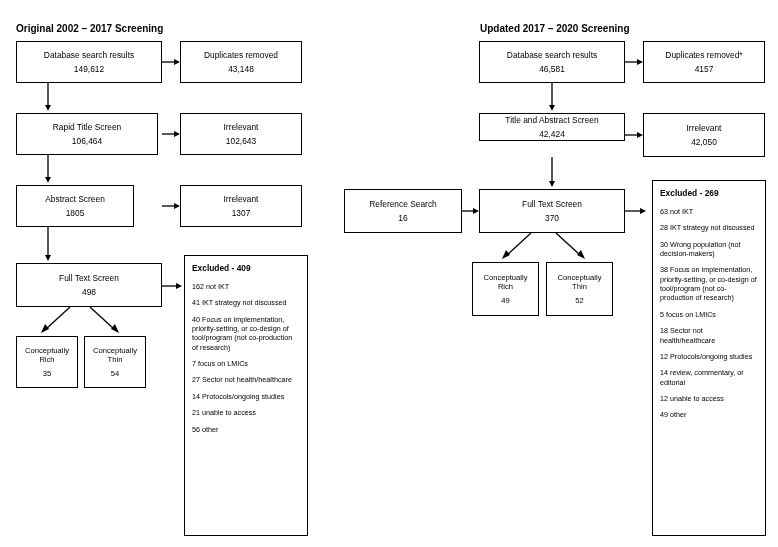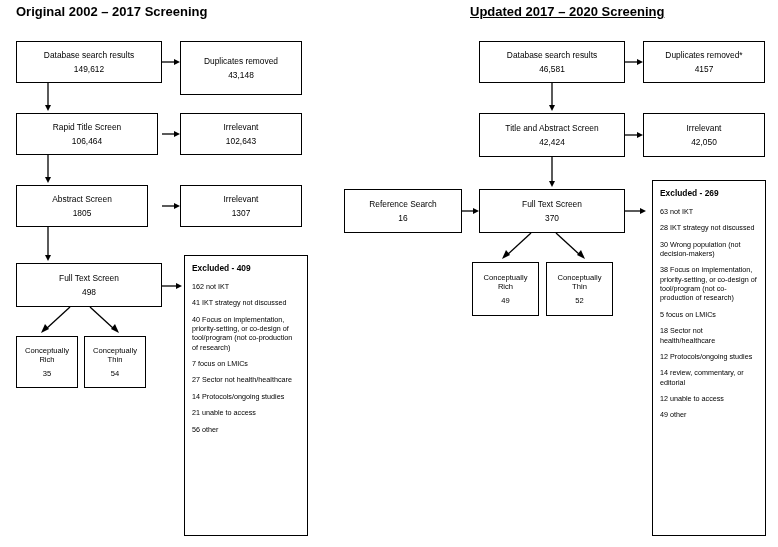--- a/index.html
+++ b/index.html
@@ -15,24 +15,25 @@
     position: relative;
     overflow: hidden;
   }
   .canvas {
     position: relative;
     width: 778px;
     height: 547px;
   }
   .panel-title {
     position: absolute;
-    font-size: 13px;
+    font-size: 10px;
     font-weight: bold;
     color: #000;
     white-space: nowrap;
+    margin-top: 19px;
   }
   .node {
     position: absolute;
     box-sizing: border-box;
     border: 1.2px solid #000;
     background: #fff;
     display: flex;
     flex-direction: column;
     align-items: center;
     justify-content: center;
@@ -85,21 +86,21 @@
 
 <div class="canvas">
 
   <div class="panel-title" style="left:16px; top:4px;">Original 2002 – 2017 Screening</div>
 
   <div class="node" style="left:16px; top:41px; width:146px; height:42px;">
     <span class="lbl">Database search results</span>
     <span class="num">149,612</span>
   </div>
 
-  <div class="node" style="left:180px; top:41px; width:122px; height:54px;">
+  <div class="node" style="left:180px; top:41px; width:122px; height:42px;">
     <span class="lbl">Duplicates removed</span>
     <span class="num">43,148</span>
   </div>
 
   <div class="arrow" style="left:162px; top:57px;">
     <svg width="20" height="10" viewBox="0 0 20 10">
         <path d="M0,5 L13,5" stroke="#000" stroke-width="1.3" fill="none"></path>
         <path d="M18,5 L12,2 L12,8 Z" fill="#000"></path>
       </svg>
   </div>
@@ -127,21 +128,21 @@
         <path d="M18,5 L12,2 L12,8 Z" fill="#000"></path>
       </svg>
   </div>
   <div class="arrow" style="left:43px; top:155px;">
     <svg width="10" height="30" viewBox="0 0 10 30">
         <path d="M5,0 L5,23" stroke="#000" stroke-width="1.3" fill="none"></path>
         <path d="M5,28 L2,22 L8,22 Z" fill="#000"></path>
       </svg>
   </div>
 
-  <div class="node" style="left:16px; top:185px; width:132px; height:42px;">
+  <div class="node" style="left:16px; top:185px; width:118px; height:42px;">
     <span class="lbl">Abstract Screen</span>
     <span class="num">1805</span>
   </div>
 
   <div class="node" style="left:180px; top:185px; width:122px; height:42px;">
     <span class="lbl">Irrelevant</span>
     <span class="num">1307</span>
   </div>
 
   <div class="arrow" style="left:162px; top:201px;">
@@ -197,21 +198,21 @@
     <div class="excl-item">162 not IKT</div>
     <div class="excl-item">41 IKT strategy not discussed</div>
     <div class="excl-item">40 Focus on implementation, priority-setting, or co-design of tool/program (not co-production of research)</div>
     <div class="excl-item">7 focus on LMICs</div>
     <div class="excl-item">27 Sector not health/healthcare</div>
     <div class="excl-item">14 Protocols/ongoing studies</div>
     <div class="excl-item">21 unable to access</div>
     <div class="excl-item">56 other</div>
   </div>
 
-  <div class="panel-title" style="left:470px; top:4px;text-decoration:underline;">Updated 2017 – 2020 Screening</div>
+  <div class="panel-title" style="left:480px; top:4px;">Updated 2017 – 2020 Screening</div>
 
   <div class="node" style="left:479px; top:41px; width:146px; height:42px;">
     <span class="lbl">Database search results</span>
     <span class="num">46,581</span>
   </div>
 
   <div class="node" style="left:643px; top:41px; width:122px; height:42px;">
     <span class="lbl">Duplicates removed*</span>
     <span class="num">4157</span>
   </div>
@@ -222,21 +223,21 @@
         <path d="M18,5 L12,2 L12,8 Z" fill="#000"></path>
       </svg>
   </div>
   <div class="arrow" style="left:547px; top:83px;">
     <svg width="10" height="30" viewBox="0 0 10 30">
         <path d="M5,0 L5,23" stroke="#000" stroke-width="1.3" fill="none"></path>
         <path d="M5,28 L2,22 L8,22 Z" fill="#000"></path>
       </svg>
   </div>
 
-  <div class="node" style="left:479px; top:113px; width:146px; height:44px;">
+  <div class="node" style="left:479px; top:113px; width:146px; height:28px;">
     <span class="lbl">Title and Abstract Screen</span>
     <span class="num">42,424</span>
   </div>
 
   <div class="node" style="left:643px; top:113px; width:122px; height:44px;">
     <span class="lbl">Irrelevant</span>
     <span class="num">42,050</span>
   </div>
 
   <div class="arrow" style="left:625px; top:130px;">

